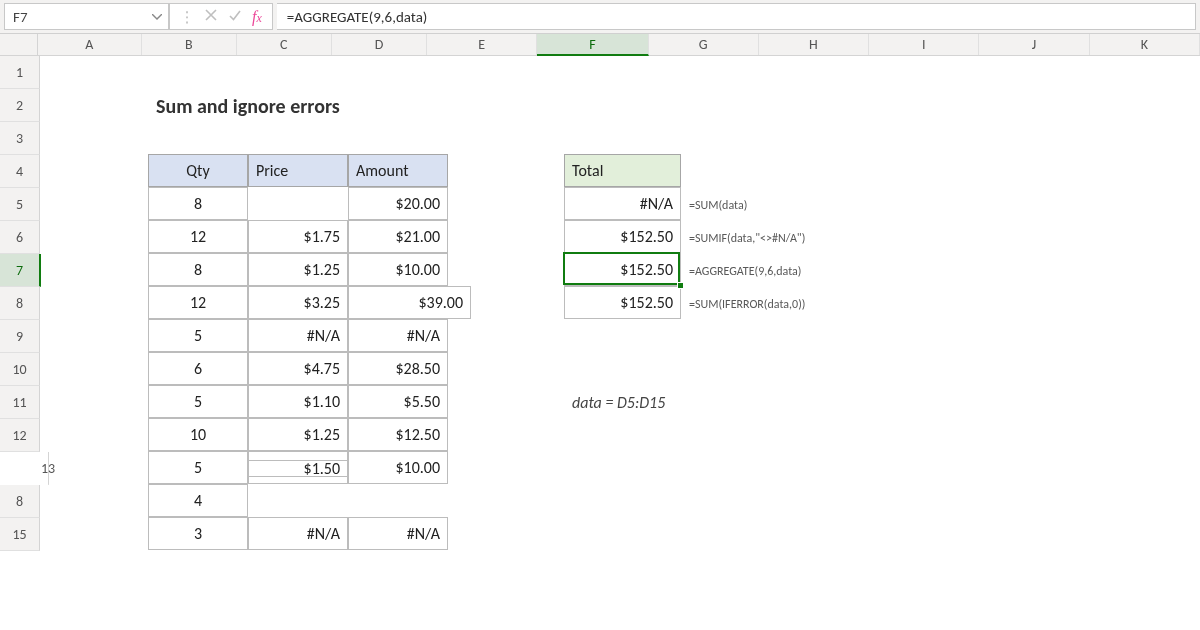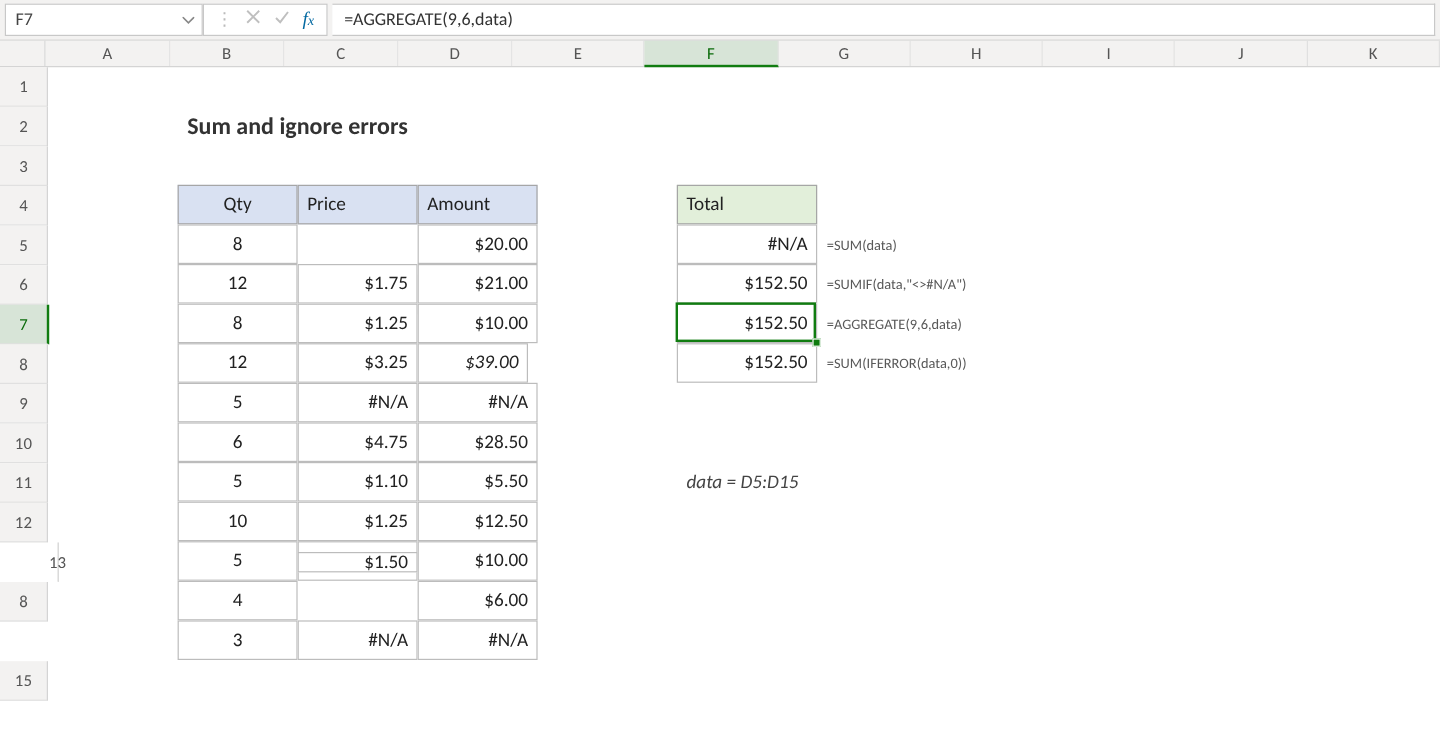--- a/index.html
+++ b/index.html
@@ -53,21 +53,21 @@
     gap: 10px;
     padding: 0 6px 0 2px;
     color: #bfbfbf;
     font-size: 16px;
   }
   .fx-btns svg { width: 14px; height: 14px; }
   .fx-label {
     font-style: italic;
     font-family: "Times New Roman", serif;
     font-size: 16px;
-    color: #0369a1;
+    color: #ec4899;
     padding-right: 4px;
     text-align: right;
   }
   .fx-wrap {
     display: flex;
     align-items: center;
     border: 1px solid #c8c8c8;
     background: #fff;
     margin: 3px 4px 3px 0;
     padding-left: 8px;
@@ -254,57 +254,56 @@
         <div class="row-h" style="height: 33px;">5</div>
         <div class="row-h" style="height: 33px;">6</div>
         <div class="row-h sel" style="height: 33px;">7</div>
         <div class="row-h" style="height: 33px;">8</div>
         <div class="row-h" style="height: 33px;">9</div>
         <div class="row-h" style="height: 33px;">10</div>
         <div class="row-h" style="height: 33px;">11</div>
         <div class="row-h" style="height: 33px;">12</div>
         <div class="row-h" style="height: 33px; margin-left: 48px;">13</div>
         <div class="row-h" style="height: 33px;">8</div>
-        <div class="row-h" style="height: 33px; margin-top: 33px;">15</div>
+        <div class="row-h" style="height: 33px;">15</div>
       </div>
     <div class="grid" id="grid">
         <div class="cell title" style="left: 109px; top: 33px; width: 400px; height: 33px;">Sum and ignore errors</div>
         <div class="cell th" style="left: 209px; top: 99px; width: 100px; height: 33px;">Price</div>
         <div class="cell th center" style="left: 109px; top: 99px; width: 100px; height: 33px;">Qty</div>
         <div class="cell th" style="left: 309px; top: 99px; width: 100px; height: 33px;">Amount</div>
         <div class="cell td center" style="left: 109px; top: 132px; width: 100px; height: 33px;">8</div>
         <div class="cell td right" style="left: 209px; top: 132px; width: 100px; height: 33px; margin-top: 41px;">$2.50</div>
         <div class="cell td right" style="left: 309px; top: 132px; width: 100px; height: 33px;">$20.00</div>
         <div class="cell td center" style="left: 109px; top: 165px; width: 100px; height: 33px;">12</div>
         <div class="cell td right" style="left: 209px; top: 165px; width: 100px; height: 33px;">$1.75</div>
         <div class="cell td right" style="left: 309px; top: 165px; width: 100px; height: 33px;">$21.00</div>
         <div class="cell td center" style="left: 109px; top: 198px; width: 100px; height: 33px;">8</div>
         <div class="cell td right" style="left: 209px; top: 198px; width: 100px; height: 33px;">$1.25</div>
         <div class="cell td right" style="left: 309px; top: 198px; width: 100px; height: 33px;">$10.00</div>
         <div class="cell td center" style="left: 109px; top: 231px; width: 100px; height: 33px;">12</div>
         <div class="cell td right" style="left: 209px; top: 231px; width: 100px; height: 33px;">$3.25</div>
-        <div class="cell td right" style="left: 309px; top: 231px; width: 92px; height: 33px; font-style: italic;">$39.00</div>
+        <div class="cell td right" style="left: 309px; top: 231px; width: 123px; height: 33px;">$39.00</div>
         <div class="cell td center" style="left: 109px; top: 264px; width: 100px; height: 33px;">5</div>
         <div class="cell td right" style="left: 209px; top: 264px; width: 100px; height: 33px;">#N/A</div>
         <div class="cell td right" style="left: 309px; top: 264px; width: 100px; height: 33px;">#N/A</div>
         <div class="cell td center" style="left: 109px; top: 297px; width: 100px; height: 33px;">6</div>
         <div class="cell td right" style="left: 209px; top: 297px; width: 100px; height: 33px;">$4.75</div>
         <div class="cell td right" style="left: 309px; top: 297px; width: 100px; height: 33px;">$28.50</div>
         <div class="cell td center" style="left: 109px; top: 330px; width: 100px; height: 33px;">5</div>
         <div class="cell td right" style="left: 209px; top: 330px; width: 100px; height: 33px;">$1.10</div>
         <div class="cell td right" style="left: 309px; top: 330px; width: 100px; height: 33px;">$5.50</div>
         <div class="cell td center" style="left: 109px; top: 363px; width: 100px; height: 33px;">10</div>
         <div class="cell td right" style="left: 209px; top: 363px; width: 100px; height: 33px;">$1.25</div>
         <div class="cell td right" style="left: 309px; top: 363px; width: 100px; height: 33px;">$12.50</div>
         <div class="cell td center" style="left: 109px; top: 396px; width: 100px; height: 33px;">5</div>
         <div class="cell td right" style="left: 209px; top: 396px; width: 100px; height: 33px;">$2.00</div>
         <div class="cell td right" style="left: 309px; top: 396px; width: 100px; height: 33px;">$10.00</div>
         <div class="cell td center" style="left: 109px; top: 429px; width: 100px; height: 33px;">4</div>
         <div class="cell td right" style="left: 209px; top: 405px; width: 100px; height: 17px;">$1.50</div>
-        <div class="cell td right" style="left: 309px; top: 429px; width: 100px; height: 33px;">$6.00</div>
         <div class="cell td center" style="left: 109px; top: 462px; width: 100px; height: 33px;">3</div>
         <div class="cell td right" style="left: 209px; top: 462px; width: 100px; height: 33px;">#N/A</div>
         <div class="cell td right" style="left: 309px; top: 462px; width: 100px; height: 33px;">#N/A</div>
         <div class="cell th green" style="left: 525px; top: 99px; width: 117px; height: 33px;">Total</div>
         <div class="cell td right" style="left: 525px; top: 132px; width: 117px; height: 33px;">#N/A</div>
         <div class="cell formula-text" style="left: 642px; top: 132px; width: 320px; height: 33px;">=SUM(data)</div>
         <div class="cell td right" style="left: 525px; top: 165px; width: 117px; height: 33px;">$152.50</div>
         <div class="cell formula-text" style="left: 642px; top: 165px; width: 320px; height: 33px;">=SUMIF(data,"&lt;&gt;#N/A")</div>
         <div class="cell td right" style="left: 525px; top: 198px; width: 117px; height: 33px;">$152.50</div>
         <div class="cell formula-text" style="left: 642px; top: 198px; width: 320px; height: 33px;">=AGGREGATE(9,6,data)</div>

